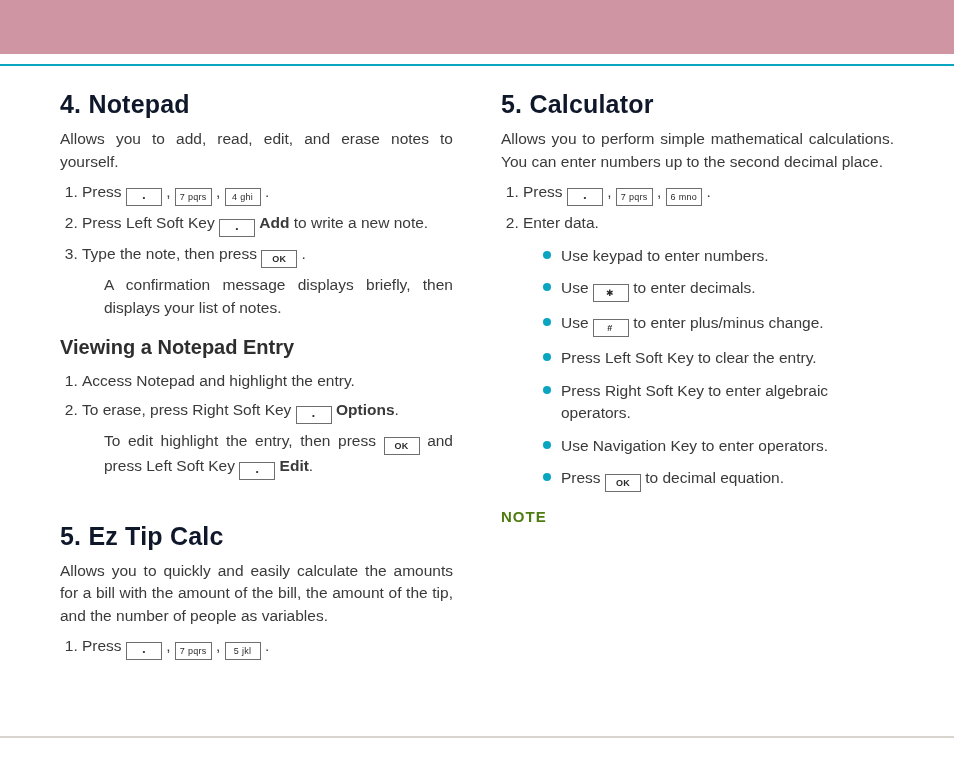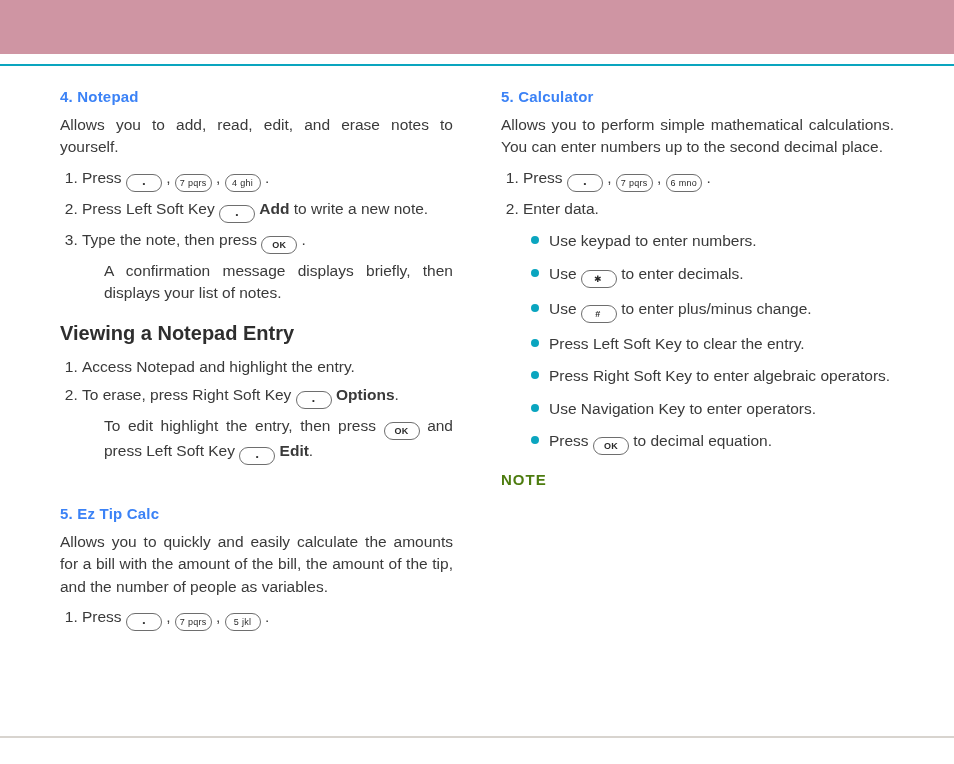--- a/index.html
+++ b/index.html
@@ -25,51 +25,51 @@
   .page{
     position:absolute;left:60px;right:60px;top:86px;bottom:36px;
     column-count:2;
     column-gap:48px;
   }
   .footer-rule{
     position:absolute;left:0;right:0;bottom:26px;height:2px;background:#d8d4cf;
   }
   .block{break-inside:avoid-column}
   h2{
-    font-size:15px;
+    font-size:25px;
     font-weight:700;
     letter-spacing:.2px;
-    color:#3b82f6;
+    color:#0f172a;
     margin:0 0 6px 0;
     font-stretch:condensed;
   }
   h3{
     font-size:20px;font-weight:700;color:#2e2e2e;
     margin:14px 0 8px 0;
     font-stretch:condensed;
   }
   p.lead{margin:0 0 8px 0;text-align:justify}
   ol{margin:4px 0 10px 0;padding-left:22px}
   ol>li{margin:6px 0}
   .sub{margin-left:22px;margin-top:6px;margin-bottom:6px;text-align:justify}
   ul.bul{list-style:none;margin:4px 0;padding-left:26px}
-  ul.bul>li{position:relative;margin:10px 0}
+  ul.bul>li{position:relative;margin:10px 12px}
   ul.bul>li::before{
     content:"";position:absolute;left:-18px;top:6px;width:8px;height:8px;
     border-radius:50%;background:#0aa5bf;
   }
   b{font-weight:700}
   .note-label{
     color:#4d7c0f;font-weight:800;letter-spacing:1px;font-size:15px;margin-top:14px;
   }
   
   .key{
     display:inline-block;vertical-align:-3px;
     min-width:26px;height:16px;padding:0 4px;
-    border:1px solid #6e6e6e;border-radius:9px;
+    border:1px solid #6e6e6e;border-radius:0;
     font-size:9px;line-height:16px;text-align:center;
     background:#fff;color:#2a2a2a;font-family:Arial,sans-serif;
     letter-spacing:.3px;
   }
   .key.dot::after{content:"•";font-size:8px}
   .key.ok{font-weight:700}
   .key.star::before{content:"✱";font-size:9px;margin-right:2px}
   .key.hash::before{content:"#";font-weight:700;margin-right:2px}
   
   .colbreak{break-before:column}

